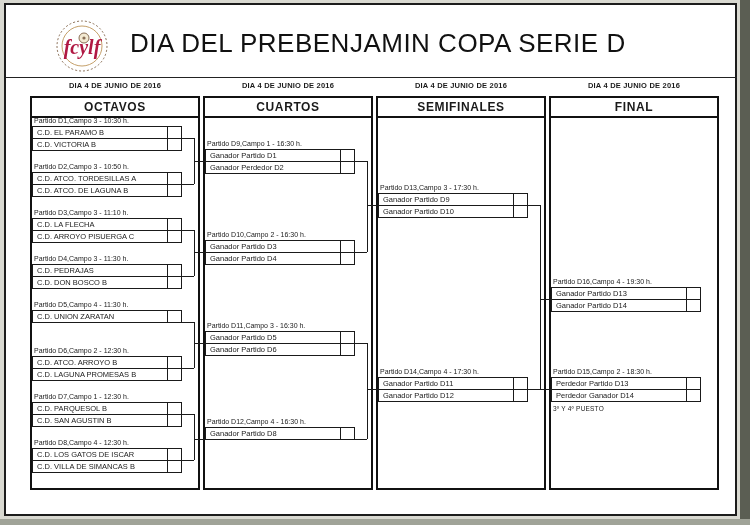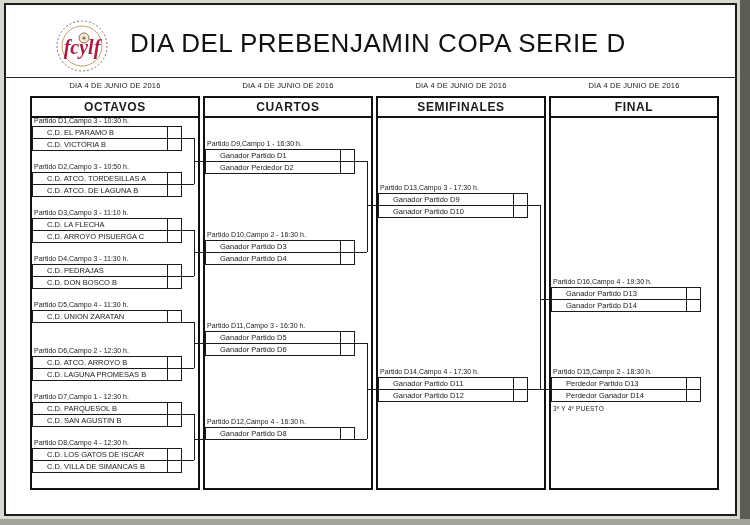--- a/index.html
+++ b/index.html
@@ -7,30 +7,30 @@
        font-family:"Liberation Sans","DejaVu Sans",sans-serif;color:#1a1a1a;overflow:hidden;}
   .page{position:absolute;left:4px;top:3px;width:733px;height:513px;background:#fff;
         border:2px solid #1c1c1c;box-sizing:border-box;}
   .shadow-right{position:absolute;left:740px;top:0;width:10px;height:525px;background:#5b5e53;}
   .shadow-bottom{position:absolute;left:0;top:519px;width:750px;height:6px;background:#a0a398;}
   .hdr-rule{position:absolute;left:6px;top:77px;width:731px;height:0;border-top:1.5px solid #222;}
   .title{position:absolute;left:130px;top:28px;width:490px;height:32px;text-align:center;
          font-size:26px;letter-spacing:.5px;color:#111;white-space:nowrap;}
   .logo{position:absolute;left:54px;top:18px;width:56px;height:56px;}
   .datelbl{position:absolute;top:81px;width:170px;height:10px;text-align:center;
-           font-size:7.5px;font-weight:normal;letter-spacing:.2px;}
+           font-size:7.5px;font-weight:bold;letter-spacing:.2px;}
   .col{position:absolute;top:96px;width:170px;height:394px;border:2px solid #111;
        box-sizing:border-box;background:#fff;}
   .colhead{height:18px;border-bottom:2px solid #111;text-align:center;font-weight:bold;
            font-size:12px;line-height:18px;letter-spacing:.6px;}
   .match{position:absolute;width:150px;}
   .mh{font-size:7px;line-height:9px;height:10px;padding-left:2px;white-space:nowrap;}
   .trow{display:flex;height:13px;border:1px solid #1a1a1a;background:#fff;box-sizing:border-box;}
   .trow + .trow{margin-top:-1px;justify-content:center;}
-  .tname{flex:1;font-size:7.5px;line-height:11px;padding-left:14px;white-space:nowrap;overflow:hidden;}
+  .tname{flex:1;font-size:7.5px;line-height:11px;padding-left:4px;white-space:nowrap;overflow:hidden;}
   .tscore{width:13px;border-left:1px solid #1a1a1a;}
   .note{font-size:6.5px;line-height:8px;padding-left:2px;margin-top:3px;letter-spacing:.2px;}
   .ch{position:absolute;height:0;border-top:1.5px solid #1a1a1a;}
   .cv{position:absolute;width:0;border-left:1.5px solid #1a1a1a;}
 </style>
 </head>
 <body>
 
 <div class="page"></div>
 <div class="shadow-right"></div>

